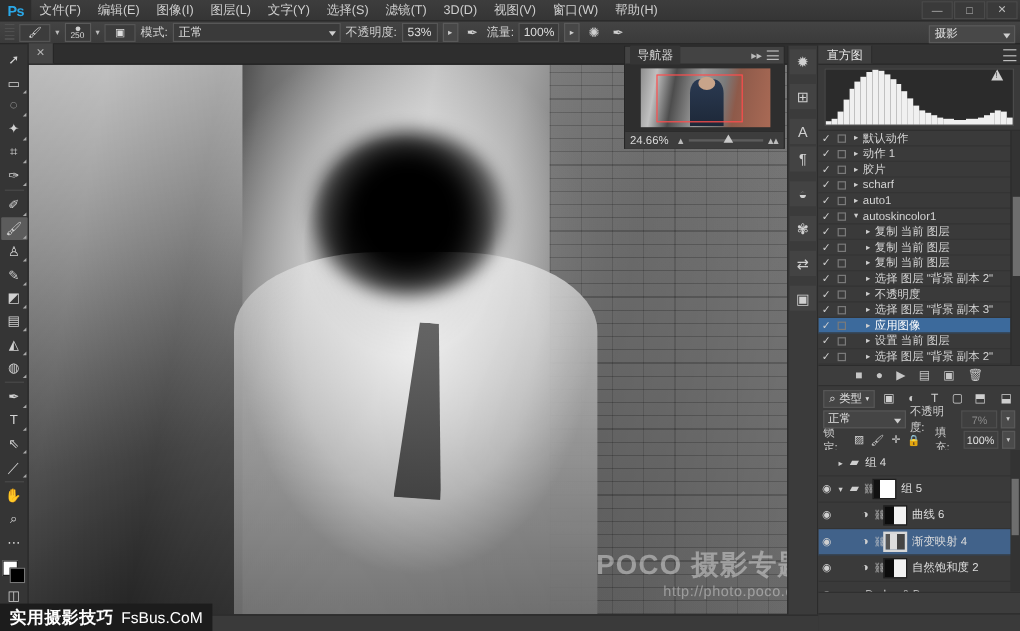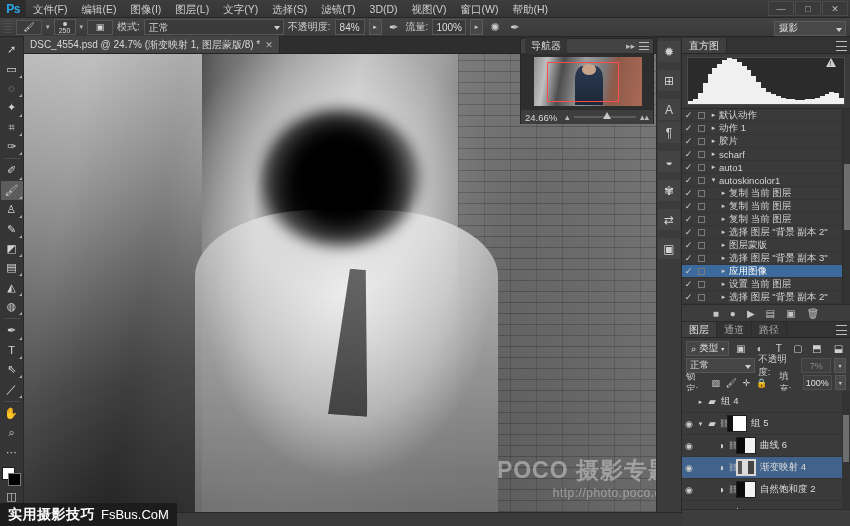--- a/index.html
+++ b/index.html
@@ -361,21 +361,21 @@
     <div class="tiny-arrow">▾</div>
     <div class="brush-size-box">
       <span class="dot"></span>
       <span>250</span>
     </div>
     <div class="tiny-arrow">▾</div>
     <div class="brush-preview">▣</div>
     <div class="opt-label">模式:</div>
     <div class="opt-select" style="width:140px">正常</div>
     <div class="opt-label">不透明度:</div>
-    <div class="opt-field">84%</div>
+    <div class="opt-field">53%</div>
     <div class="opt-stepper">▸</div>
     <div class="opt-icon">✒</div>
     <div class="opt-label">流量:</div>
     <div class="opt-field">100%</div>
     <div class="opt-stepper">▸</div>
     <div class="opt-icon">✺</div>
     <div class="opt-icon">✒</div>
   </div>
 
   <div class="ws-dropdown">摄影</div>
@@ -408,21 +408,20 @@
     <div class="swatches">
       <div class="sw-fore"></div>
       <div class="sw-back"></div>
     </div>
     <div class="tool nosub">◫</div>
     <div class="tool nosub">❐</div>
   </div>
 
   <div class="doctab-strip">
     <div class="doctab">
-      <span>DSC_4554.psd @ 24.7% (渐变映射 1, 图层蒙版/8) *</span>
       <span class="x">✕</span>
     </div>
   </div>
 
   <div class="canvas-area">
     <div class="photo">
       <div class="photo-street"></div>
       <div class="photo-brick"></div>
       <div class="photo-suit"></div>
       <div class="photo-tie"></div>
@@ -635,21 +634,21 @@
               <span class="act-tri">▸</span>
               <span class="act-label">选择 图层 "背景 副本 2"</span>
             </div>
             <div class="act-row">
               <span class="act-chk">✓</span>
               <span class="act-box">
                 <i></i>
               </span>
               <span style="width:10px"></span>
               <span class="act-tri">▸</span>
-              <span class="act-label">图层蒙版</span>
+              <span class="act-label">不透明度</span>
             </div>
             <div class="act-row">
               <span class="act-chk">✓</span>
               <span class="act-box">
                 <i></i>
               </span>
               <span style="width:10px"></span>
               <span class="act-tri">▸</span>
               <span class="act-label">选择 图层 "背景 副本 3"</span>
             </div>
@@ -689,30 +688,20 @@
         <span class="pf-ic">■</span>
         <span class="pf-ic">●</span>
         <span class="pf-ic">▶</span>
         <span class="pf-ic">▤</span>
         <span class="pf-ic">▣</span>
         <span class="pf-ic">🗑</span>
       </div>
     </div>
 
     <div class="panel">
-      <div class="panel-tabs">
-        <div class="ptab active">图层</div>
-        <div class="ptab">通道</div>
-        <div class="ptab">路径</div>
-        <div class="pmenu">
-            <i></i>
-            <i></i>
-            <i></i>
-          </div>
-      </div>
 
       <div class="lay-controls">
         <div class="lay-row1">
           <div class="lay-filter">
             <span>⌕</span>
             <span>类型</span>
             <span style="font-size:6px">▾</span>
           </div>
           <div class="lay-fic">▣</div>
           <div class="lay-fic">◐</div>

